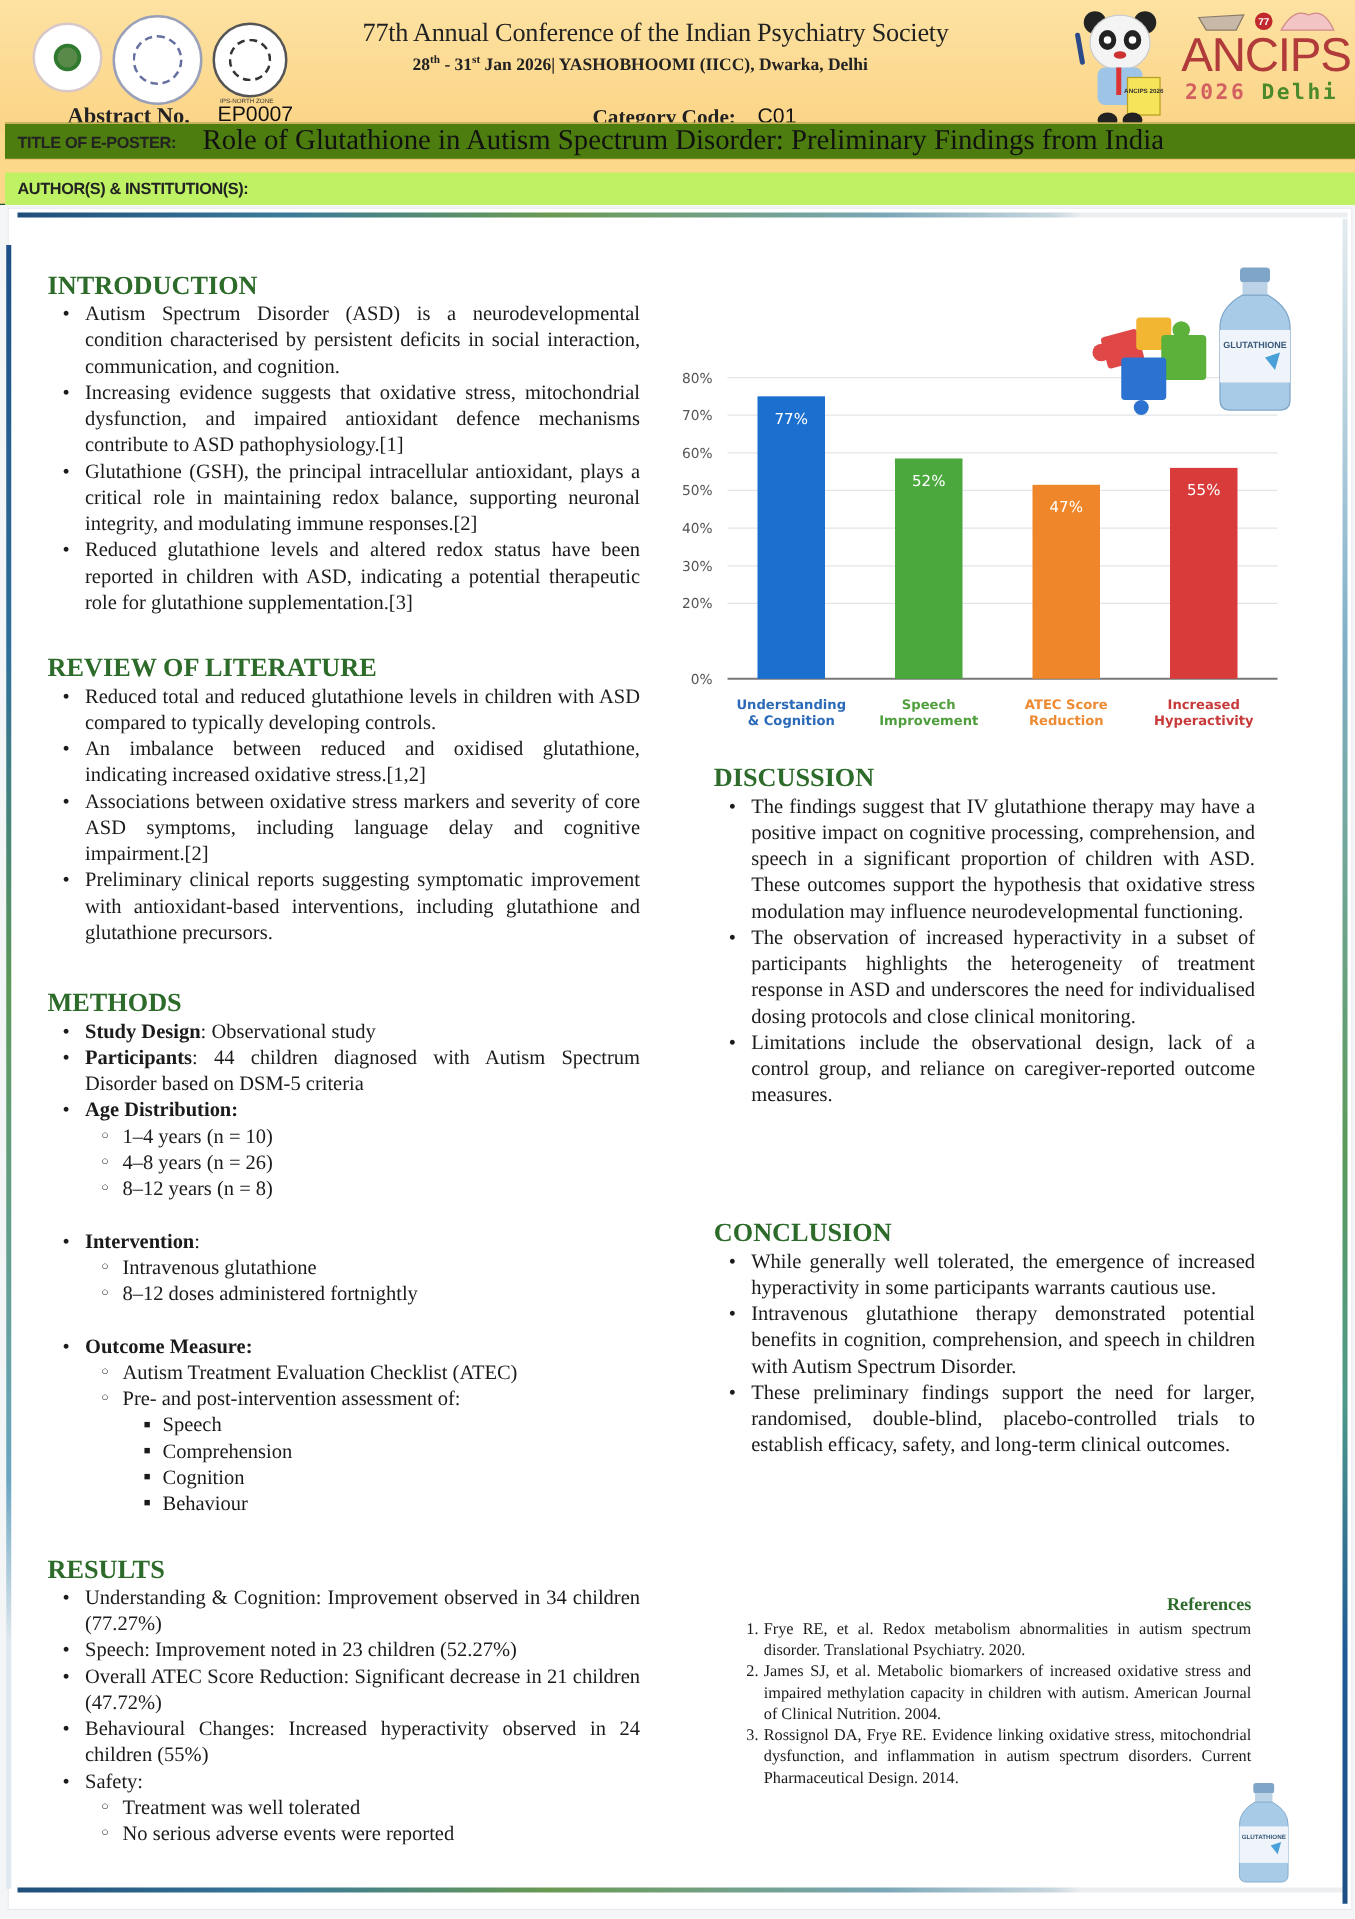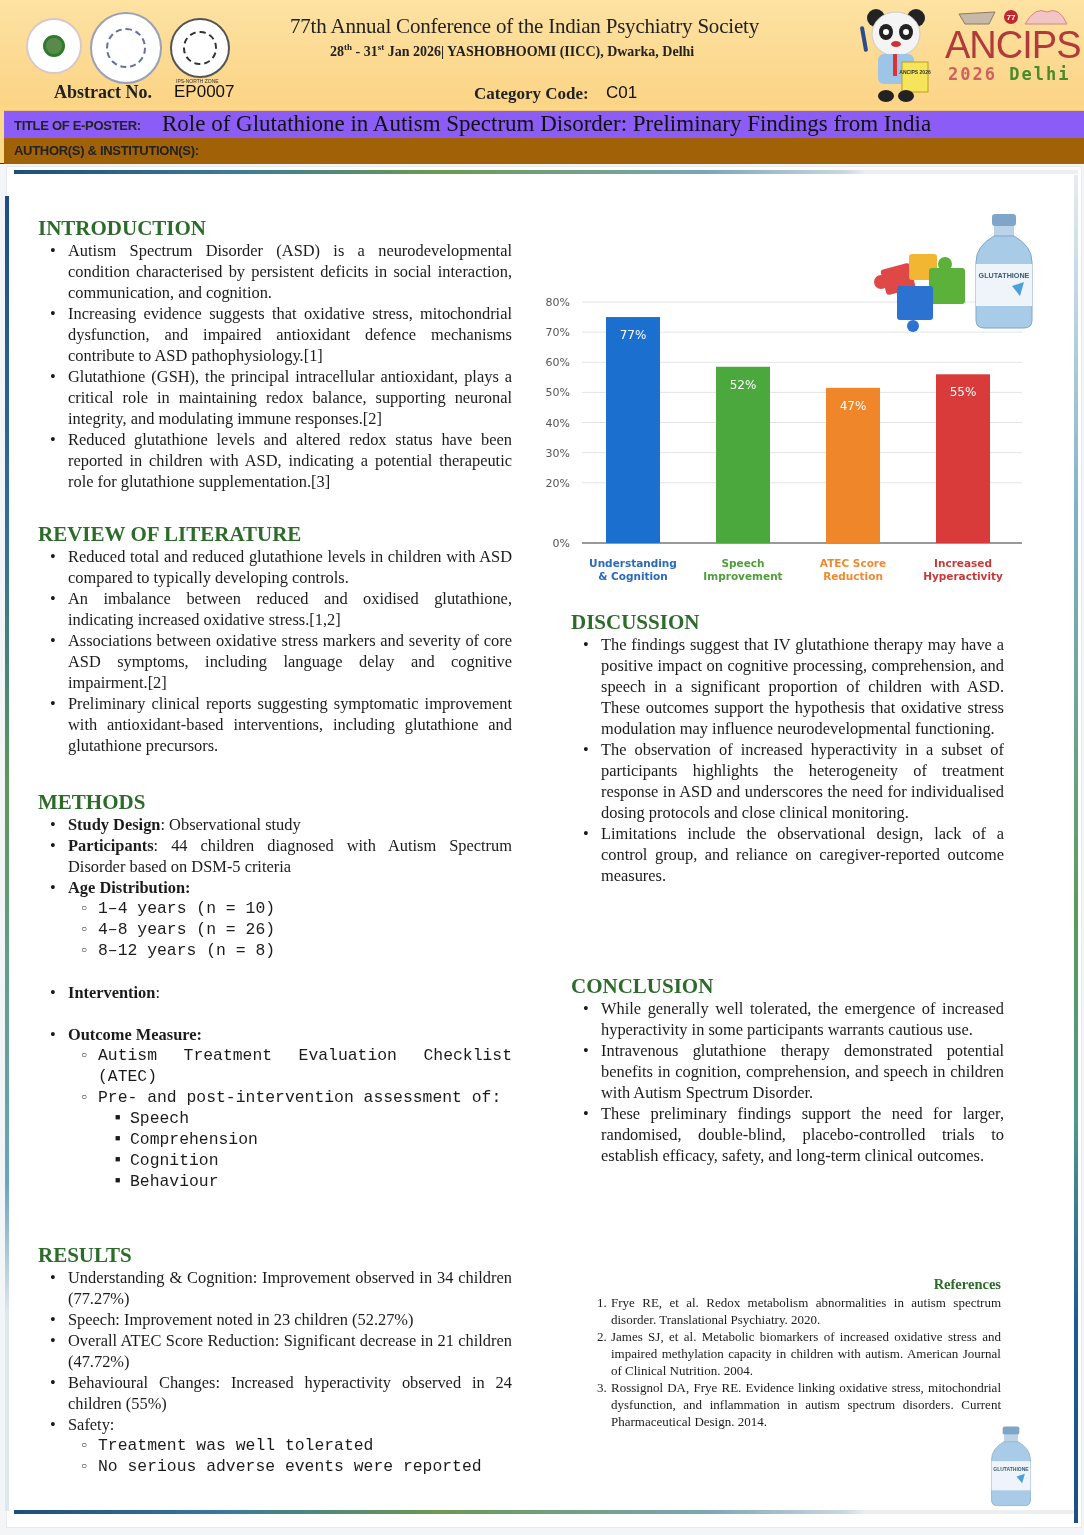--- a/index.html
+++ b/index.html
@@ -19,42 +19,42 @@
   .conf-dates sup { font-size: 9px; }
   .abs-label { position: absolute; left: 54px; top: 82px; font-size: 18px; font-weight: bold; color: #222; }
   .abs-val { position: absolute; left: 174px; top: 82px; font-family: "Liberation Sans", sans-serif; font-size: 17px; color: #111; }
   .cat-label { position: absolute; left: 474px; top: 84px; font-size: 17px; font-weight: bold; color: #222; }
   .cat-val { position: absolute; left: 606px; top: 83px; font-family: "Liberation Sans", sans-serif; font-size: 17px; color: #111; }
   .mascot { position: absolute; left: 856px; top: 4px; width: 82px; height: 100px; }
   .ancips { position: absolute; left: 945px; top: 26px; font-family: "Liberation Sans", sans-serif; font-size: 38px; color: #b13a3a; letter-spacing: -1px; line-height: 1; }
   .ancips-sub { position: absolute; left: 948px; top: 64px; font-family: "DejaVu Sans Mono", monospace; font-weight: bold; font-size: 17px; color: #d26060; letter-spacing: 2px; }
   .ancips-sub .city { color: #4a8a2a; }
   .ancips-top { position: absolute; left: 955px; top: 6px; width: 120px; height: 20px; }
-  .title-row { position: absolute; left: 4px; top: 110px; width: 1080px; height: 30px; background: #8b5cf6; border-top: 1px solid #efc474; border-bottom: 1px solid #efc474; }
+  .title-row { position: absolute; left: 4px; top: 98px; width: 1080px; height: 30px; background: #4d7c0f; border-top: 1px solid #efc474; border-bottom: 1px solid #efc474; }
   .title-label { position: absolute; left: 10px; top: 7px; font-family: "Liberation Sans", sans-serif; font-weight: bold; font-size: 13px; color: #222; letter-spacing: -0.3px; }
   .title-val { position: absolute; left: 158px; top: 0px; font-weight: normal; font-size: 23px; color: #111; white-space: nowrap; }
-  .author-row { position: absolute; left: 4px; top: 138px; width: 1080px; height: 26px; background: #a16207; }
+  .author-row { position: absolute; left: 4px; top: 138px; width: 1080px; height: 26px; background: #bef264; }
   .author-label { position: absolute; left: 10px; top: 5px; font-family: "Liberation Sans", sans-serif; font-weight: bold; font-size: 13px; color: #222; letter-spacing: -0.3px; }
   .author-val { position: absolute; left: 262px; top: 5px; font-size: 15px; color: #222; white-space: nowrap; }
 
   .panel { position: absolute; left: 6px; top: 166px; width: 1076px; height: 1362px; background: #fff; border: 1px solid #e7e9ec; }
   .rule { position: absolute; height: 4px; background: linear-gradient(90deg, #1f4e7a 0%, #3a7a9a 20%, #6a9a52 40%, #7aa6b6 65%, #c9d7df 78%, #eceef0 80%, #eceef0 100%); }
   .rule-top { left: 14px; top: 170px; width: 1064px; }
   .rule-bottom { left: 14px; top: 1510px; width: 1064px; }
   .vbar-left { position: absolute; left: 5px; top: 196px; width: 4px; height: 1315px; background: linear-gradient(#1d4f86, #2f6f9a 25%, #5c9858 45%, #6aa4c0 75%, #dfe8ee 85%, #dfe8ee 100%); }
   .vbar-right { position: absolute; left: 1074px; top: 175px; width: 4px; height: 1348px; background: linear-gradient(#e4ecf0 0%, #7fb0c8 25%, #5a9a5a 55%, #4e9a8a 70%, #1d5a96 85%, #1d4f86 100%); }
 
   .col { position: absolute; font-size: 16.4px; line-height: 21px; }
   .col-left { left: 38px; width: 474px; }
   .col-right { left: 571px; width: 433px; }
   h2 { font-size: 21px; font-weight: bold; color: #2d6b2a; line-height: 24px; }
   ul { list-style: none; }
   .b1 > li { position: relative; padding-left: 30px; text-align: justify; }
   .b1 > li::before { content: "•"; position: absolute; left: 12px; top: 0; }
-  .b2 > li { position: relative; padding-left: 30px; font-family: Liberation Mono, monospace; }
+  .b2 > li { position: relative; padding-left: 30px; }
   .b2 > li::before { content: "○"; position: absolute; left: 13px; top: 0; font-size: 10px; }
   .b3 > li { position: relative; padding-left: 32px; }
   .b3 > li::before { content: "■"; position: absolute; left: 17px; top: 0; font-size: 9px; }
   .gap { height: 21px; }
   b { font-weight: bold; }
 
   .refs { position: absolute; left: 586px; top: 1276px; width: 415px; font-size: 13px; line-height: 17px; }
   .refs h3 { font-size: 14.5px; color: #2d6b2a; font-weight: bold; margin-bottom: 1px; text-align: right; }
   .refs ol { list-style: none; }
   .refs li { position: relative; padding-left: 25px; text-align: justify; }
@@ -159,20 +159,24 @@
     <li><b>Participants</b><span>: 44 children diagnosed with Autism Spectrum Disorder based on DSM-5 criteria</span></li>
     <li><b>Age Distribution:</b>
       <ul class="b2">
         <li>1–4 years (n = 10)</li>
         <li>4–8 years (n = 26)</li>
         <li>8–12 years (n = 8)</li>
       </ul>
       <div class="gap"></div>
     </li>
     <li><b>Intervention</b><span>:</span>
+      <ul class="b2">
+        <li>Intravenous glutathione</li>
+        <li>8–12 doses administered fortnightly</li>
+      </ul>
       <div class="gap"></div>
     </li>
     <li><b>Outcome Measure:</b>
       <ul class="b2">
         <li>Autism Treatment Evaluation Checklist (ATEC)</li>
         <li><span>Pre- and post-intervention assessment of:</span>
           <ul class="b3">
             <li>Speech</li>
             <li>Comprehension</li>
             <li>Cognition</li>

